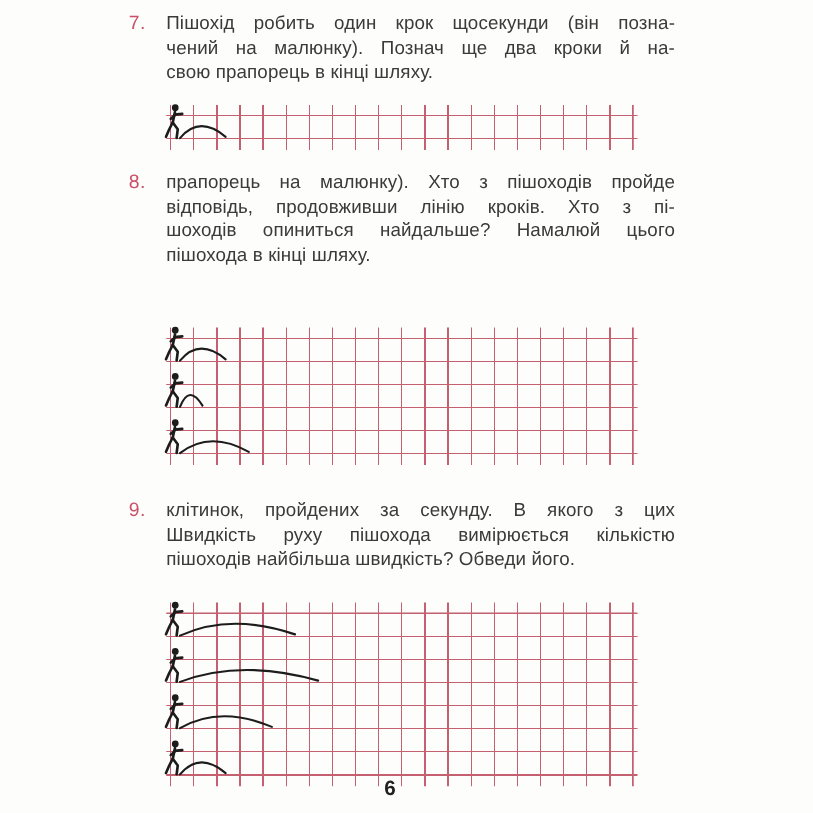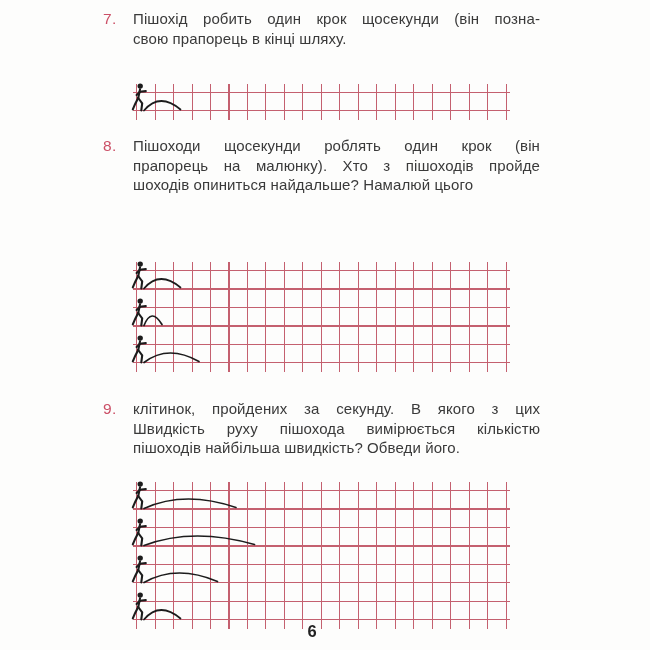--- a/index.html
+++ b/index.html
@@ -46,20 +46,21 @@
 </head>
 <body>
 
 <div id="page">
 
   <section class="problem" id="problem-7" style="top:9px">
     <div class="pnum">7.</div>
     <div class="plines">
 
     <div class="jline">Пішохід робить один крок щосекунди (він позна-</div>
+        <div class="jline">чений на малюнку). Познач ще два кроки й на-</div>
         <div class="jline">свою прапорець в кінці шляху.</div>
       </div>
   </section>
 
   <div class="grid" id="grid-1" style="left: 136px; top: 84px; width: 375px; height: 35.5px;">
       <div class="vlines" style="width: 371px;"></div>
       <div class="hlines" style="left: -3px; top: 8px; width: 377px; height: 19.5px;"></div>
       <svg viewBox="0 0 16 29" class="walker" style="left: -5px; top: -1.5px; width: 16px; height: 29px;">
         <circle cx="9.2" cy="3.1" r="2.7" fill="var(--figure)"></circle>
         <g stroke="var(--figure)" stroke-width="2.1" fill="none" stroke-linecap="round" stroke-linejoin="round">
@@ -72,23 +73,24 @@
       </svg>
       <svg viewBox="0 0 39 14" class="arc" style="left: 7px; top: 13.5px; width: 39px; height: 14px;">
         <path d="M1,12.5 Q 16.650000000000002,-6 37.5,11.5" stroke="var(--figure)" stroke-width="1.7" fill="none" stroke-linecap="round"></path>
       </svg>
     </div>
 
   <section class="problem" id="problem-8" style="top:136px">
     <div class="pnum">8.</div>
     <div class="plines">
 
-    <div class="jline">Пішоходи щосекунди роблять один крок (він</div>
         <div class="jline">прапорець на малюнку). Хто з пішоходів пройде</div>
+        <div class="jline">відповідь, продовживши лінію кроків. Хто з пі-</div>
         <div class="jline">шоходів опиниться найдальше? Намалюй цього</div>
+        <div class="jline">пішохода в кінці шляху.</div>
       </div>
   </section>
 
   <div class="grid" id="grid-2" style="left: 136px; top: 262px; width: 375px; height: 109.5px;">
       <div class="vlines" style="width: 371px;"></div>
       <div class="hlines" style="left: -3px; top: 8px; width: 377px; height: 93.5px;"></div>
       <svg viewBox="0 0 16 29" class="walker" style="left: -5px; top: -1.5px; width: 16px; height: 29px;">
         <circle cx="9.2" cy="3.1" r="2.7" fill="var(--figure)"></circle>
         <g stroke="var(--figure)" stroke-width="2.1" fill="none" stroke-linecap="round" stroke-linejoin="round">
           <path d="M9,6.4 C8.5,9.4 7.8,12.4 7.2,15"></path>

